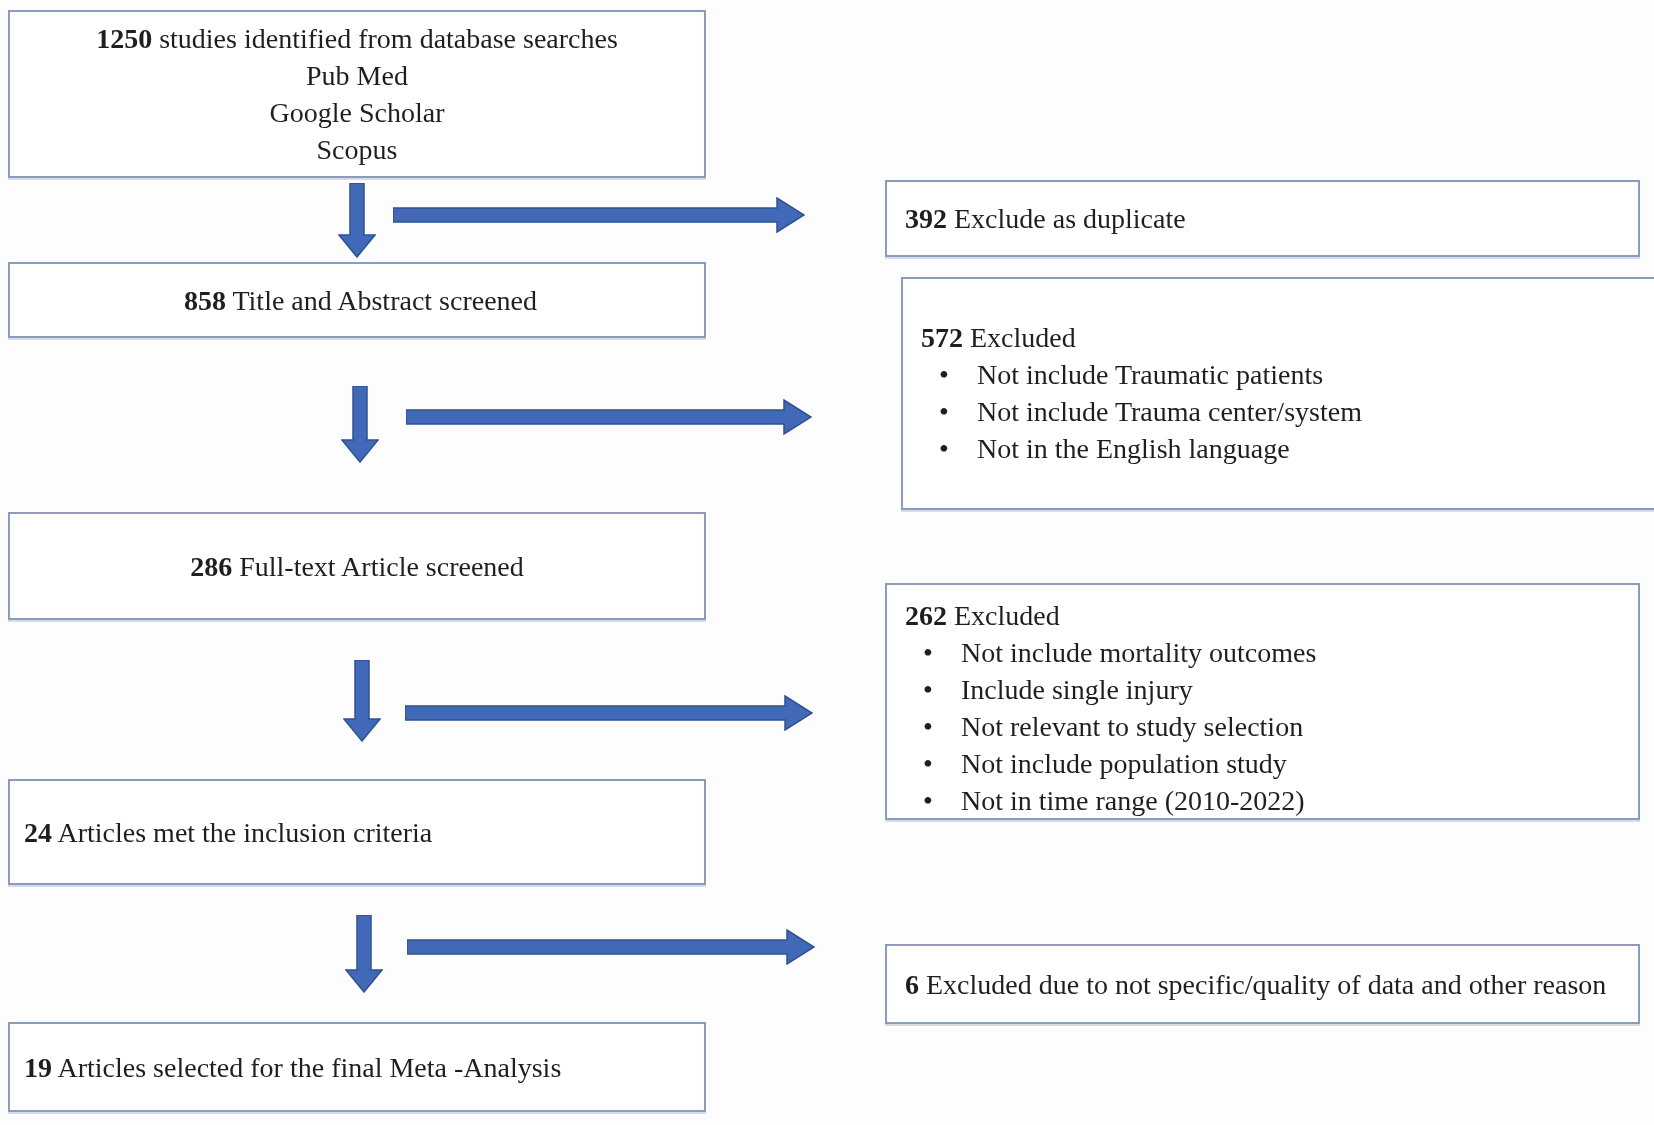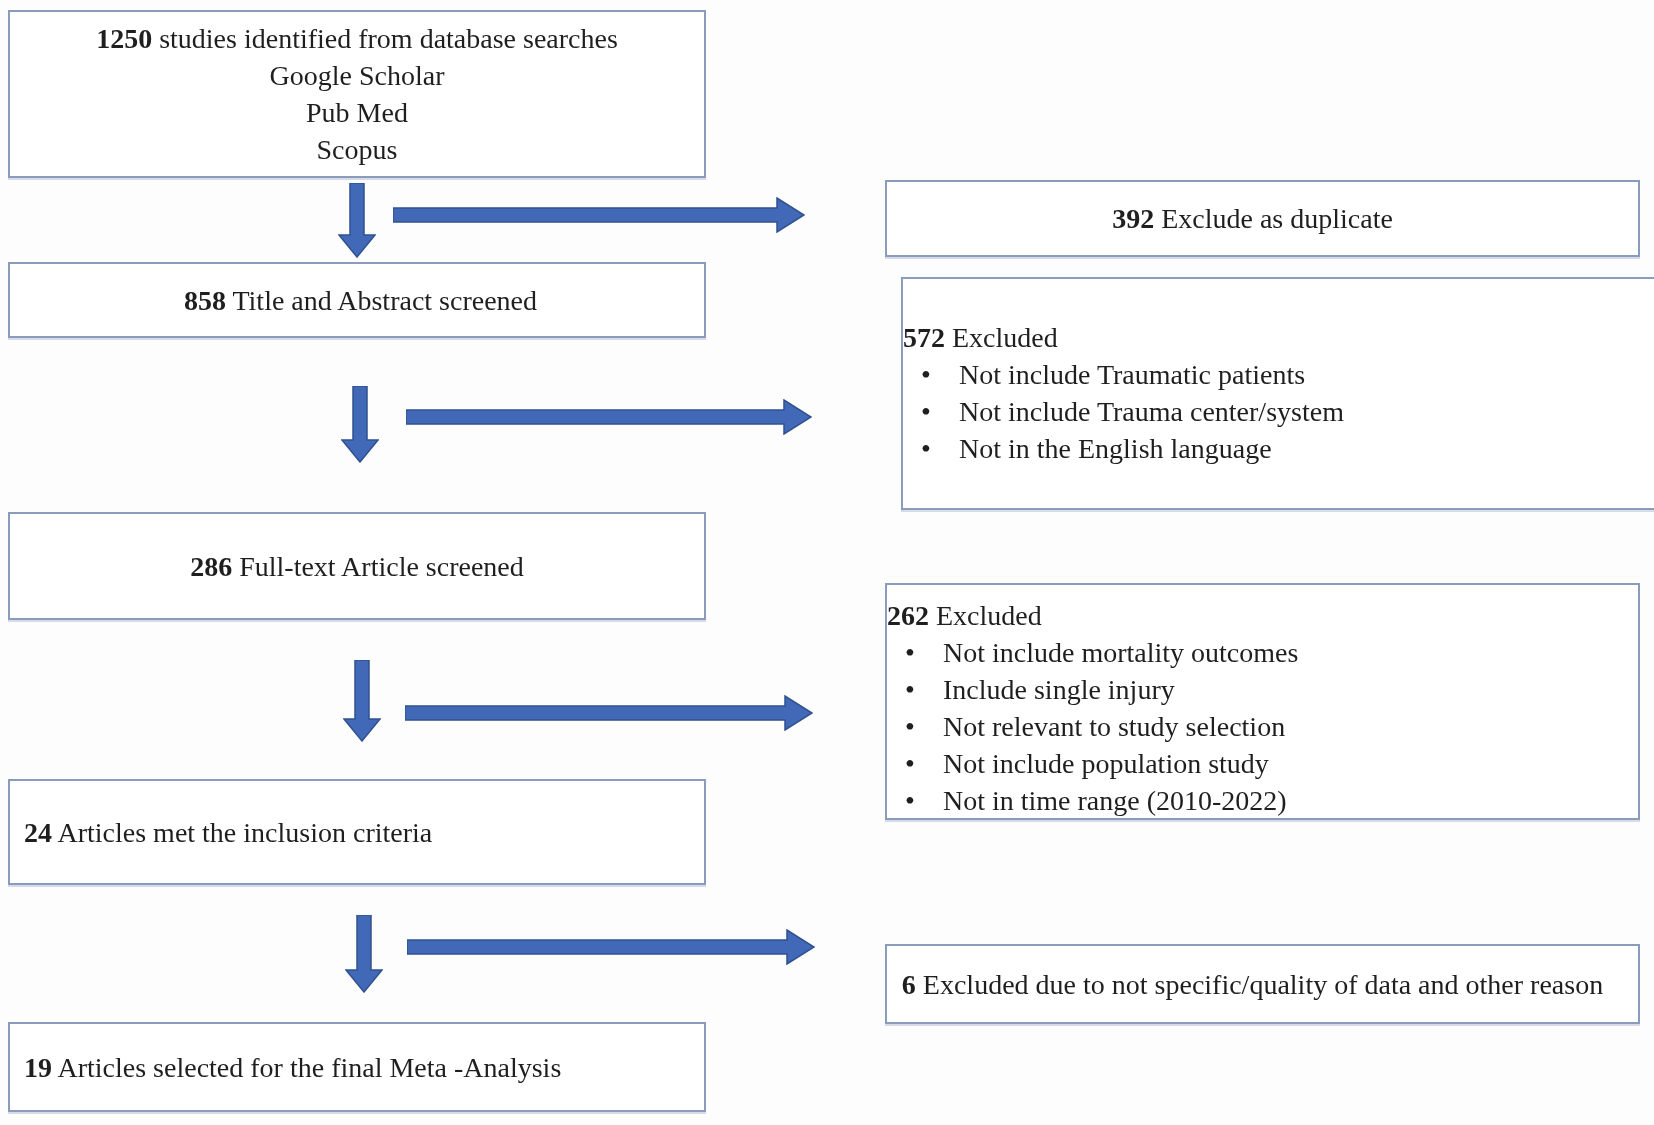--- a/index.html
+++ b/index.html
@@ -40,21 +40,21 @@
     justify-content: center;
     text-align: center;
   }
   .center-y {
     display: flex;
     flex-direction: column;
     justify-content: center;
     text-align: left;
   }
   .pad-left { padding-left: 14px; padding-right: 6px; }
-  .rbox-pad { padding: 0 20px 0 0; align-items: center; }
+  .rbox-pad { padding: 0 20px 0 18px; }
   ul.bullets {
     list-style: none;
     margin: 0;
     padding: 0;
   }
   ul.bullets li {
     position: relative;
     padding-left: 56px;
   }
   ul.bullets li::before {
@@ -66,22 +66,22 @@
   .arrow { position: absolute; }
   svg { display: block; }
 </style>
 </head>
 <body>
 
 <div class="canvas">
 
   <div class="box center-xy" style="left:8px; top:10px; width:698px; height:168px;">
     <div><span class="num">1250</span> <span>studies identified from database searches</span></div>
+    <div>Pub Med</div>
     <div>Google Scholar</div>
-    <div>Pub Med</div>
     <div>Scopus</div>
   </div>
 
   <div class="box center-xy" style="left:8px; top:262px; width:698px; height:76px;padding-left:7px;">
     <div><span class="num">858</span> <span>Title and Abstract screened</span></div>
   </div>
 
   <div class="box center-xy" style="left:8px; top:512px; width:698px; height:108px;justify-content:center;">
     <div><span class="num">286</span> <span>Full-text Article screened</span></div>
   </div>

